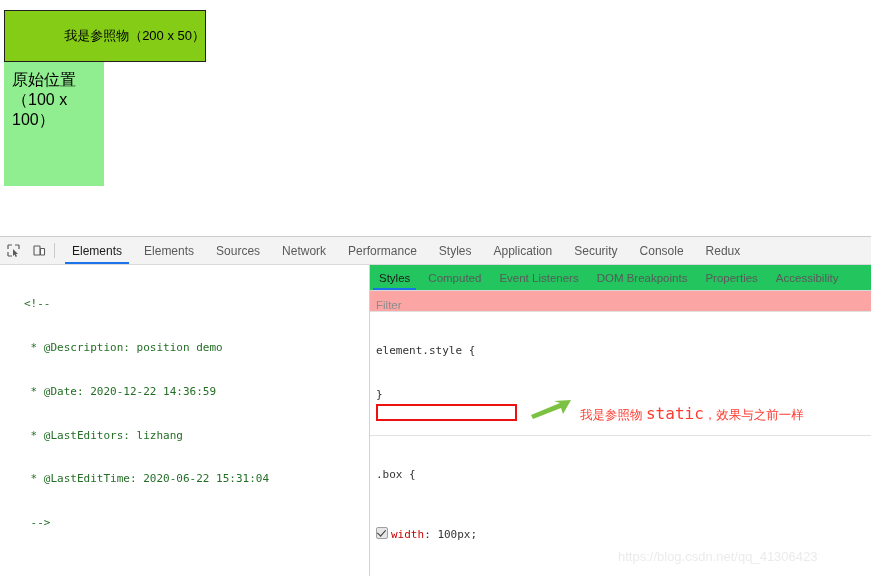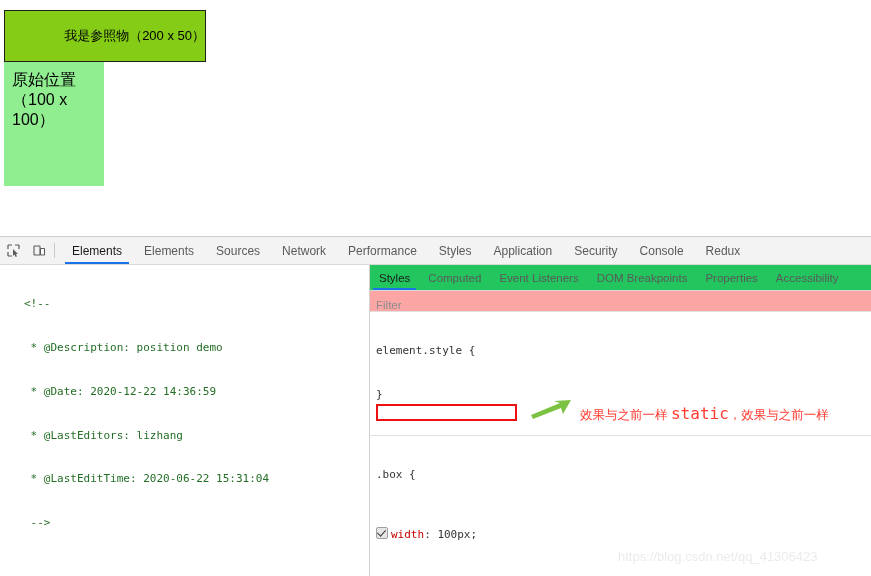--- a/index.html
+++ b/index.html
@@ -428,15 +428,15 @@
     </div>
   </div>
 </div>
 
 <div id="hl-box"></div>
 
 <svg id="ann-arrow" viewBox="0 0 42 22">
   <path d="M1 17 L30 5 L24 3 L41 2 L33 16 L31 10 L3 21 Z" fill="#7cc242"></path>
 </svg>
 
-<div id="ann-text"><span>效果与之前一样 </span><span class="mono-inline">static</span><span>，效果与之前一样</span></div>
+<div id="ann-text"><span>我是参照物 </span><span class="mono-inline">static</span><span>，效果与之前一样</span></div>
 
 <div id="watermark"><span>https://blog.csdn.net/qq_41306423</span></div>
 
 </body></html>

